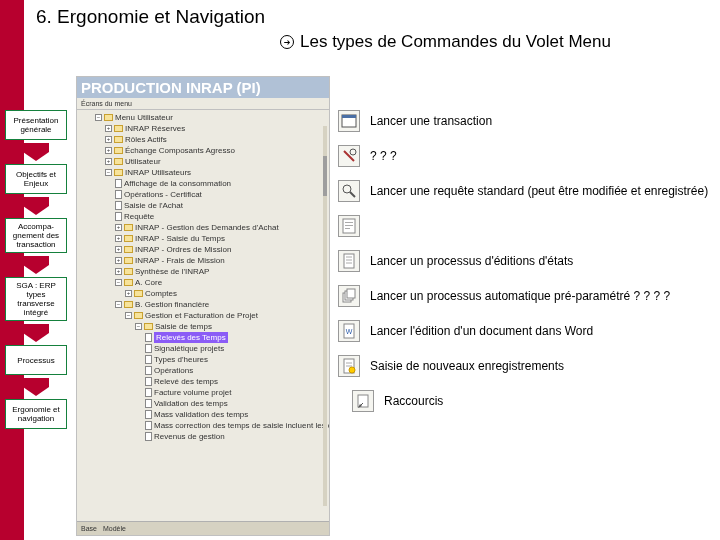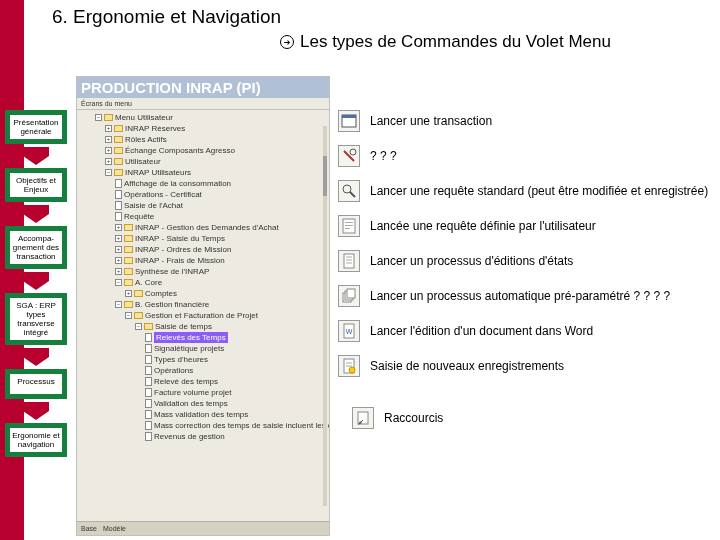--- a/index.html
+++ b/index.html
@@ -1,23 +1,23 @@
 <!DOCTYPE html>
 <html><head>
 <meta charset="utf-8">
 <style>
   * { box-sizing: border-box; margin: 0; padding: 0; }
   body { width: 720px; height: 540px; font-family: Arial, sans-serif; background: #fff; position: relative; overflow: hidden; }
   .red-bar { position: absolute; left: 0; top: 0; width: 24px; height: 540px; background: #b7002e; }
-  .title-row { position: absolute; left: 52px; top: 6px; font-size: 19px; color: #000; }
+  .title-row { position: absolute; left: 36px; top: 6px; font-size: 19px; color: #000; }
   .subtitle-row { position: absolute; left: 280px; top: 32px; font-size: 17px; color: #000; display: flex; align-items: center; gap: 6px; }
   .bullet-icon { width: 14px; height: 14px; border: 1px solid #000; border-radius: 50%; display: inline-flex; align-items: center; justify-content: center; font-size: 8px; }
 
   .sidebar { position: absolute; left: 0; top: 110px; width: 72px; display: flex; flex-direction: column; align-items: center; gap: 2px; }
-  .side-box { width: 62px; min-height: 30px; padding: 3px 2px; border: 5px solid #15803d; background: #fff; font-size: 8px; text-align: center; line-height: 9px; display: flex; justify-content: center; }
+  .side-box { width: 62px; min-height: 30px; padding: 3px 2px; border: 1px solid #15803d; background: #fff; font-size: 8px; text-align: center; line-height: 9px; display: flex; align-items: center; justify-content: center; }
   .down-arrow { width: 26px; height: 18px; background: #b7002e; clip-path: polygon(0 0, 100% 0, 100% 50%, 50% 100%, 0 50%); margin: 1px 0; }
 
   .app-window { position: absolute; left: 76px; top: 76px; width: 254px; height: 460px; background: #eceae1; border: 1px solid #c0c0c0; font-size: 8px; color: #333; }
   .app-title { background: #b0c1d6; color: #fff; padding: 2px 4px; font-weight: bold; font-size: 15px; }
   .menu-hdr { background: #eceae1; padding: 2px 4px; border-bottom: 1px solid #c0c0c0; font-size: 7px; }
   .tree { padding: 2px 0 2px 2px; height: calc(100% - 46px); overflow: hidden; position: relative; }
   .tree ul { list-style: none; padding-left: 10px; }
   .tree > ul { padding-left: 4px; }
   .tree li { white-space: nowrap; line-height: 11px; }
   .node { display: flex; align-items: center; gap: 2px; margin-left: 12px; }
@@ -26,21 +26,21 @@
   .doc-ic { width: 7px; height: 9px; background: #fff; border: 1px solid #888; flex-shrink: 0; }
   .selected { background: #8b5cf6; color: #fff; padding: 0 2px; }
   .bottom-bar { position: absolute; bottom: 0; left: 0; right: 0; height: 14px; background: #d6d2c2; border-top: 1px solid #b0b0b0; display: flex; gap: 6px; align-items: center; padding: 0 4px; font-size: 7px; }
   .vbar { position: absolute; right: 2px; top: 16px; bottom: 16px; width: 4px; background: #d6d2c2; }
   .vbar::after { content: ""; position: absolute; left: 0; top: 30px; width: 4px; height: 40px; background: #9e9e9e; }
 
   .legend { position: absolute; left: 338px; top: 110px; display: flex; flex-direction: column; gap: 13px; font-size: 12px; color: #000; }
   .legend-row { display: flex; align-items: center; gap: 10px; }
   .ico { width: 22px; height: 22px; border: 1px solid #999; background: #f5f5f0; display: inline-flex; align-items: center; justify-content: center; flex-shrink: 0; }
   .ico svg { width: 16px; height: 16px; }
-  .shortcut-row { display: flex; align-items: center; gap: 10px; margin-left: 14px; margin-top: 17px; }
+  .shortcut-row { display: flex; align-items: center; gap: 10px; margin-left: 14px; margin-top: 0; }
 </style>
 </head>
 <body>
 
 <div class="red-bar"></div>
 
 <div class="title-row">6. Ergonomie et Navigation</div>
 <div class="subtitle-row">
   <span class="bullet-icon">➔</span>
   <span>Les types de Commandes du Volet Menu</span>
@@ -324,21 +324,20 @@
   </div>
   <div class="legend-row">
     <span class="ico">
         <svg viewBox="0 0 16 16">
           <rect x="2" y="1" width="12" height="14" fill="#fff" stroke="#888"></rect>
           <rect x="4" y="4" width="8" height="1" fill="#aaa"></rect>
           <rect x="4" y="7" width="8" height="1" fill="#aaa"></rect>
           <rect x="4" y="10" width="5" height="1" fill="#aaa"></rect>
         </svg>
       </span>
-    <span>Lancée une requête définie par l'utilisateur</span>
   </div>
   <div class="legend-row">
     <span class="ico">
         <svg viewBox="0 0 16 16">
           <rect x="3" y="1" width="10" height="14" fill="#fff" stroke="#888"></rect>
           <line x1="5" y1="4" x2="11" y2="4" stroke="#aaa"></line>
           <line x1="5" y1="7" x2="11" y2="7" stroke="#aaa"></line>
           <line x1="5" y1="10" x2="11" y2="10" stroke="#aaa"></line>
         </svg>
       </span>

